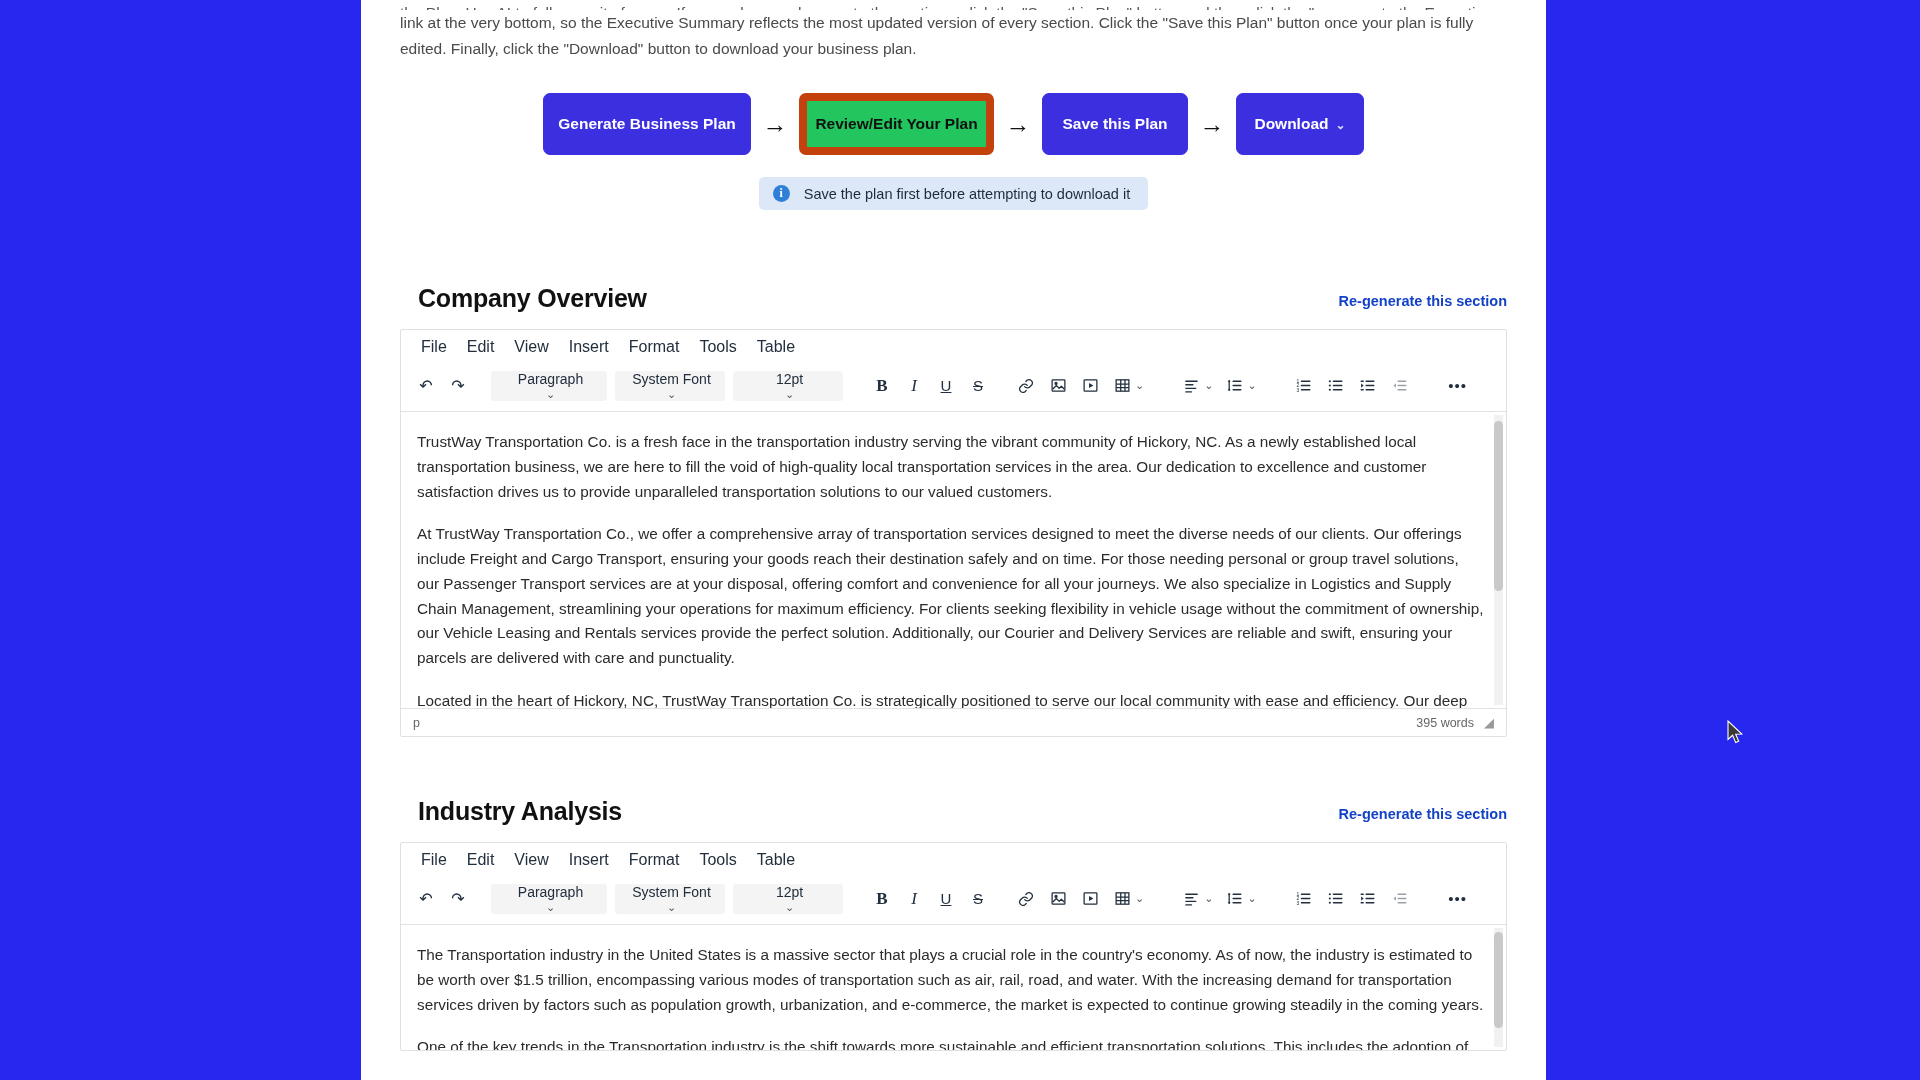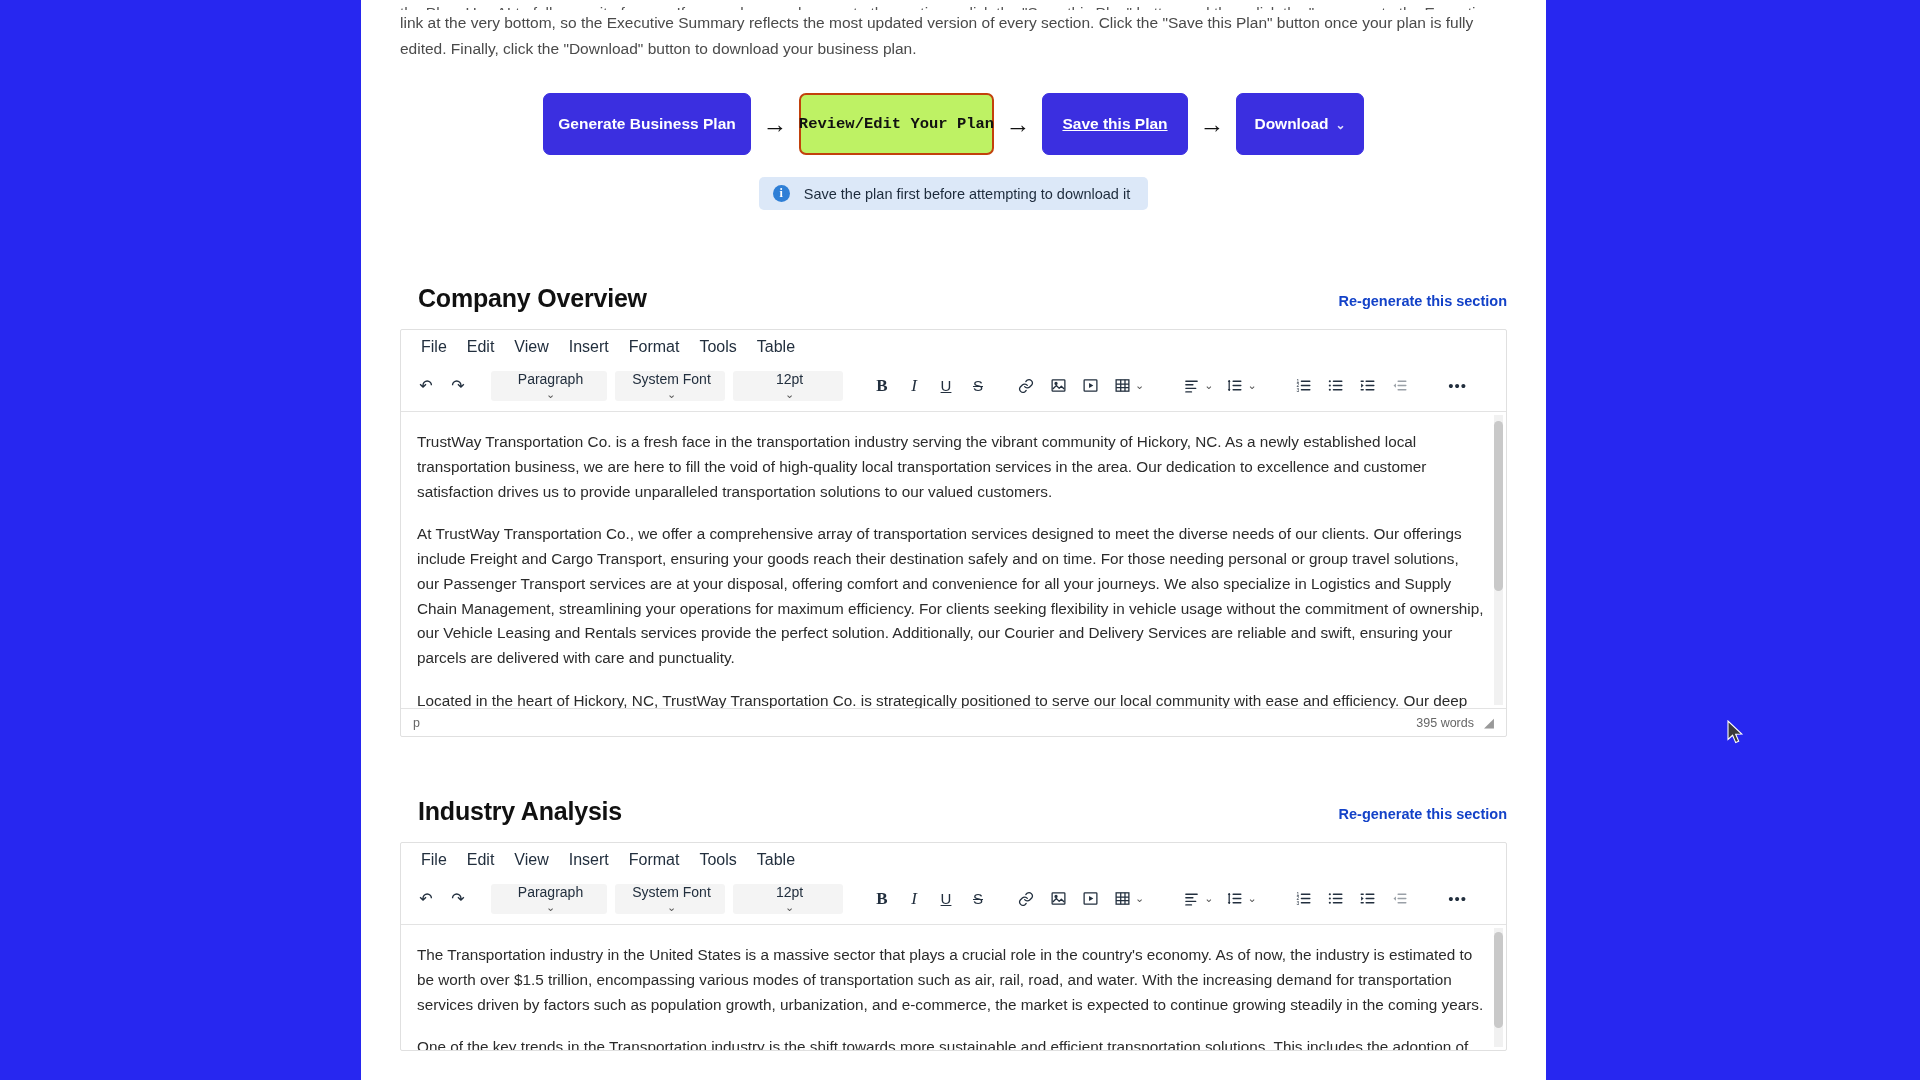--- a/index.html
+++ b/index.html
@@ -65,28 +65,27 @@
     height: 62px;
     cursor: pointer;
     white-space: nowrap;
   }
   .step-primary {
     background: #3b2fe0;
     color: #ffffff;
     border: 1px solid #3b2fe0;
   }
   .step-outline {
-    background: #bef264;
+    background: #22c55e;
     color: #111111;
-    border: 2px solid #c2410c;
-    font-family: Liberation Mono, monospace;
+    border: 8px solid #c2410c;
   }
   .b-generate { width: 208px; }
   .b-review   { width: 195px; }
-  .b-save     { width: 146px; text-decoration: underline; }
+  .b-save     { width: 146px; }
   .b-download { width: 128px; gap: 7px; }
   .arrow {
     width: 48px;
     text-align: center;
     font-size: 25px;
     color: #111111;
     line-height: 1;
     font-weight: bold;
   }
   .caret {

